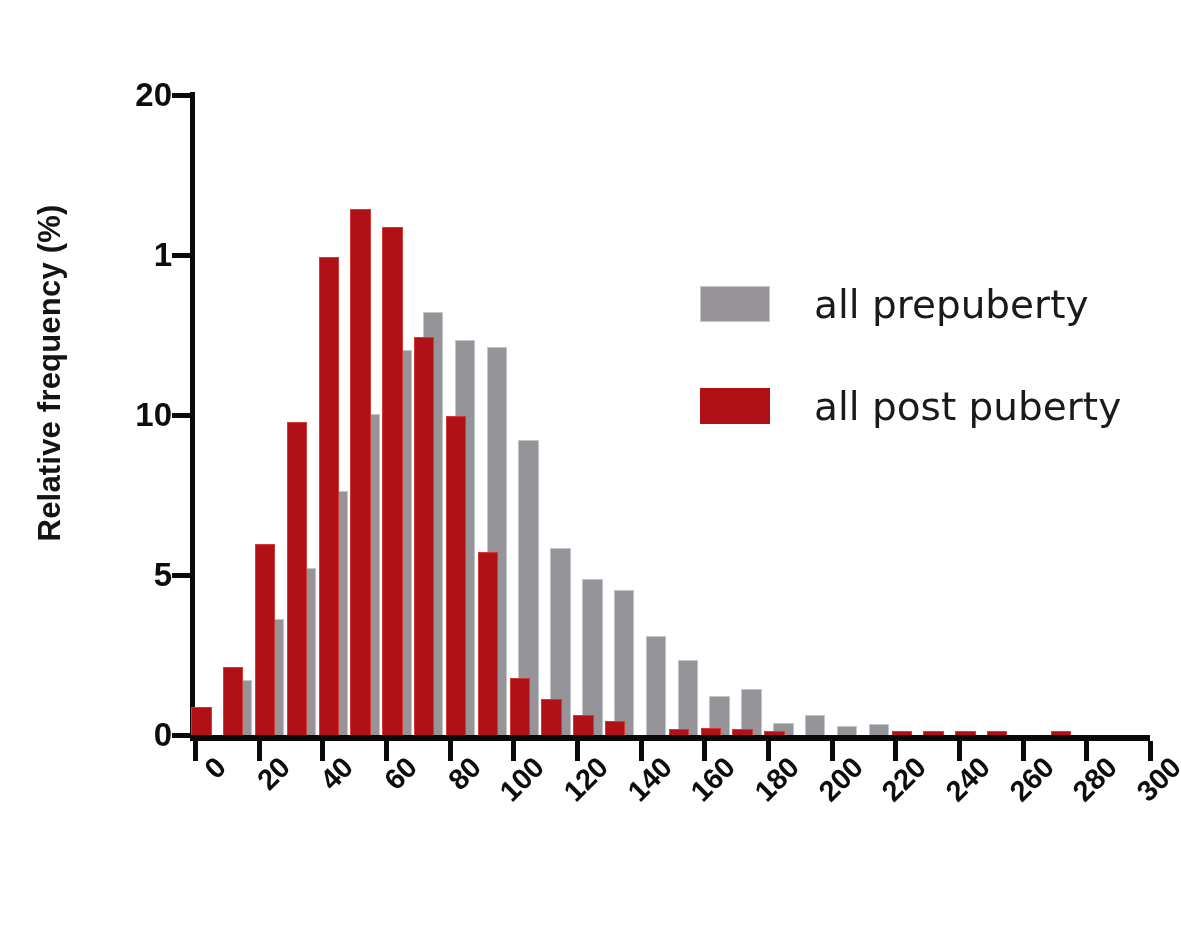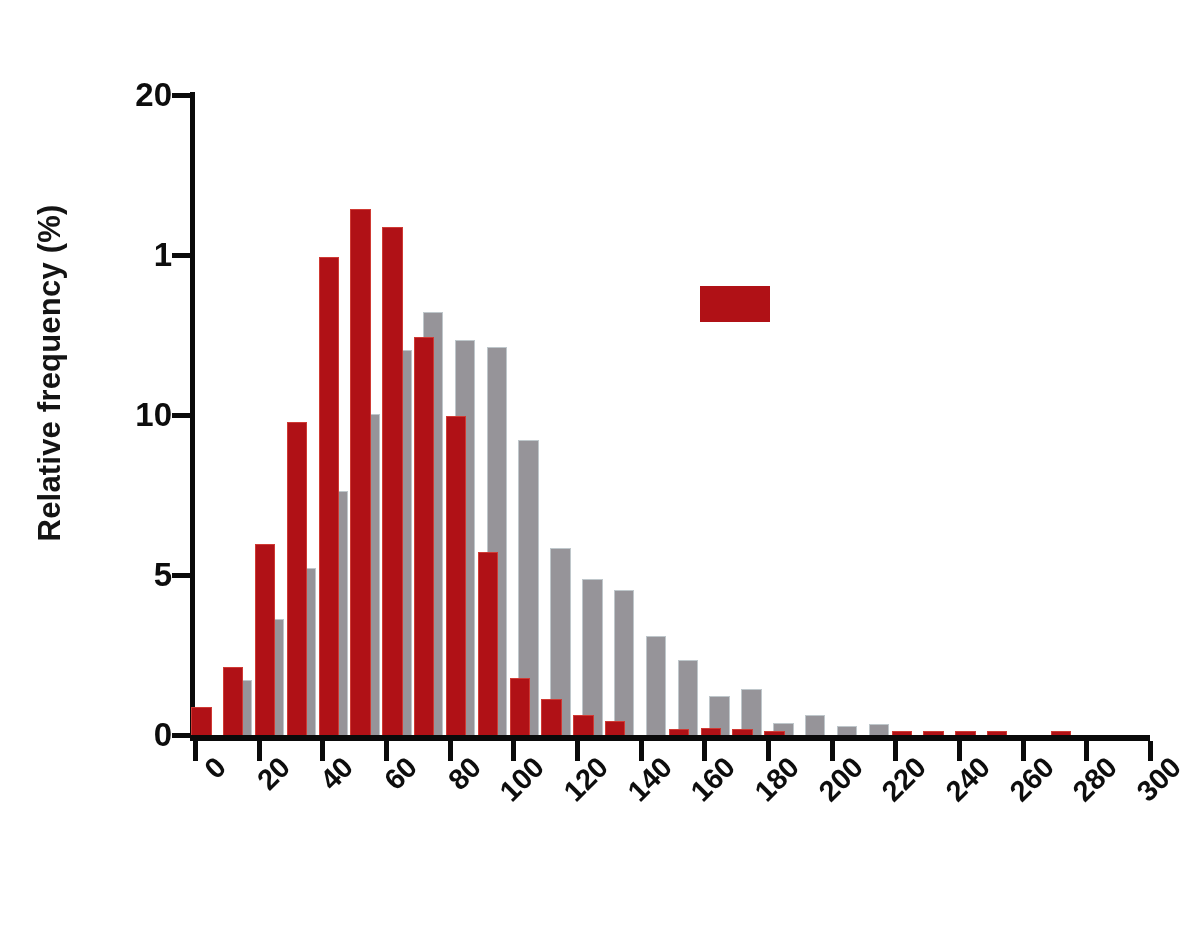--- a/index.html
+++ b/index.html
@@ -266,16 +266,21 @@
       <div class="bar red" title="all post puberty @ 220: 0.1%" style="left: 696.513px; width: 18.4633px; height: 3.2px;"></div>
       <div class="bar red" title="all post puberty @ 230: 0.1%" style="left: 728.347px; width: 18.4633px; height: 3.2px;"></div>
       <div class="bar red" title="all post puberty @ 240: 0.1%" style="left: 760.18px; width: 18.4633px; height: 3.2px;"></div>
       <div class="bar red" title="all post puberty @ 250: 0.1%" style="left: 792.013px; width: 18.4633px; height: 3.2px;"></div>
       <div class="bar red" title="all post puberty @ 270: 0.1%" style="left: 855.68px; width: 18.4633px; height: 3.2px;"></div>
     </div>
 
 
   <div id="legend">
       <div class="legend-row">
+        <div class="legend-swatch gray" style="background: rgb(150, 148, 153);"></div>
+        <div class="legend-text">all prepuberty</div>
+      </div>
+      <div class="legend-row">
         <div class="legend-swatch red" style="background: rgb(176, 17, 22);"></div>
+        <div class="legend-text">all post puberty</div>
       </div>
     </div>
 </div>
 
 </body></html>

